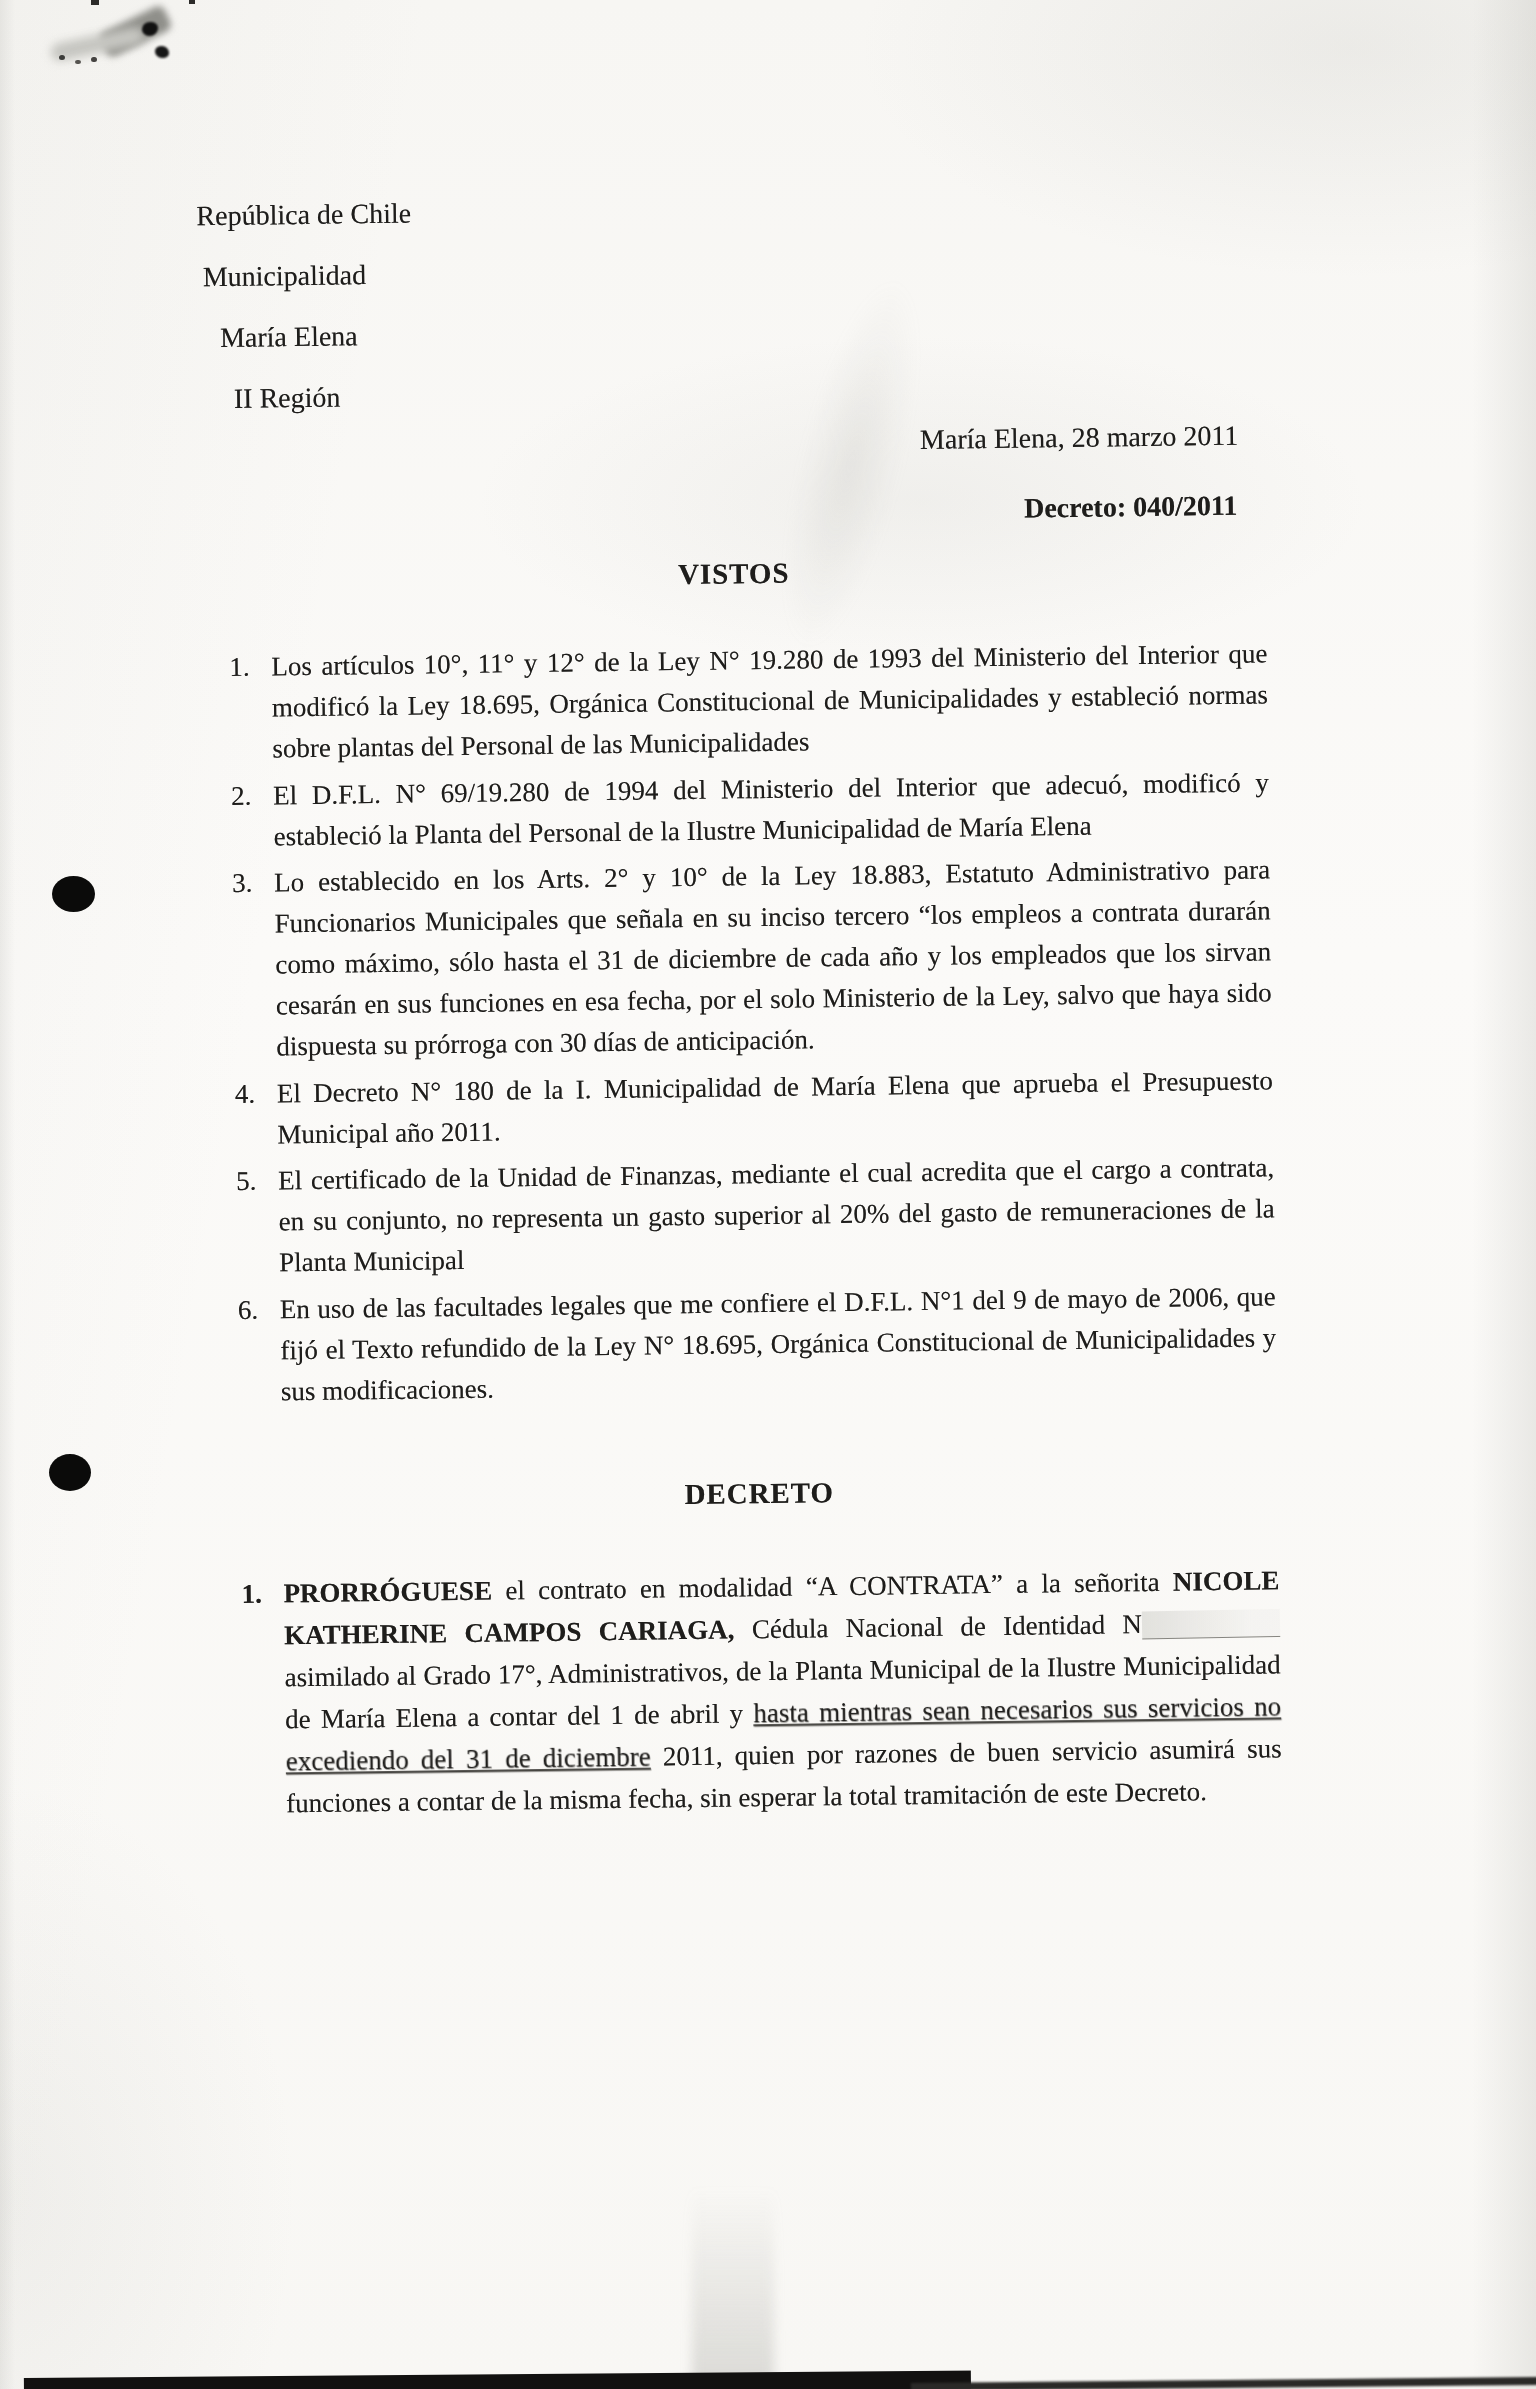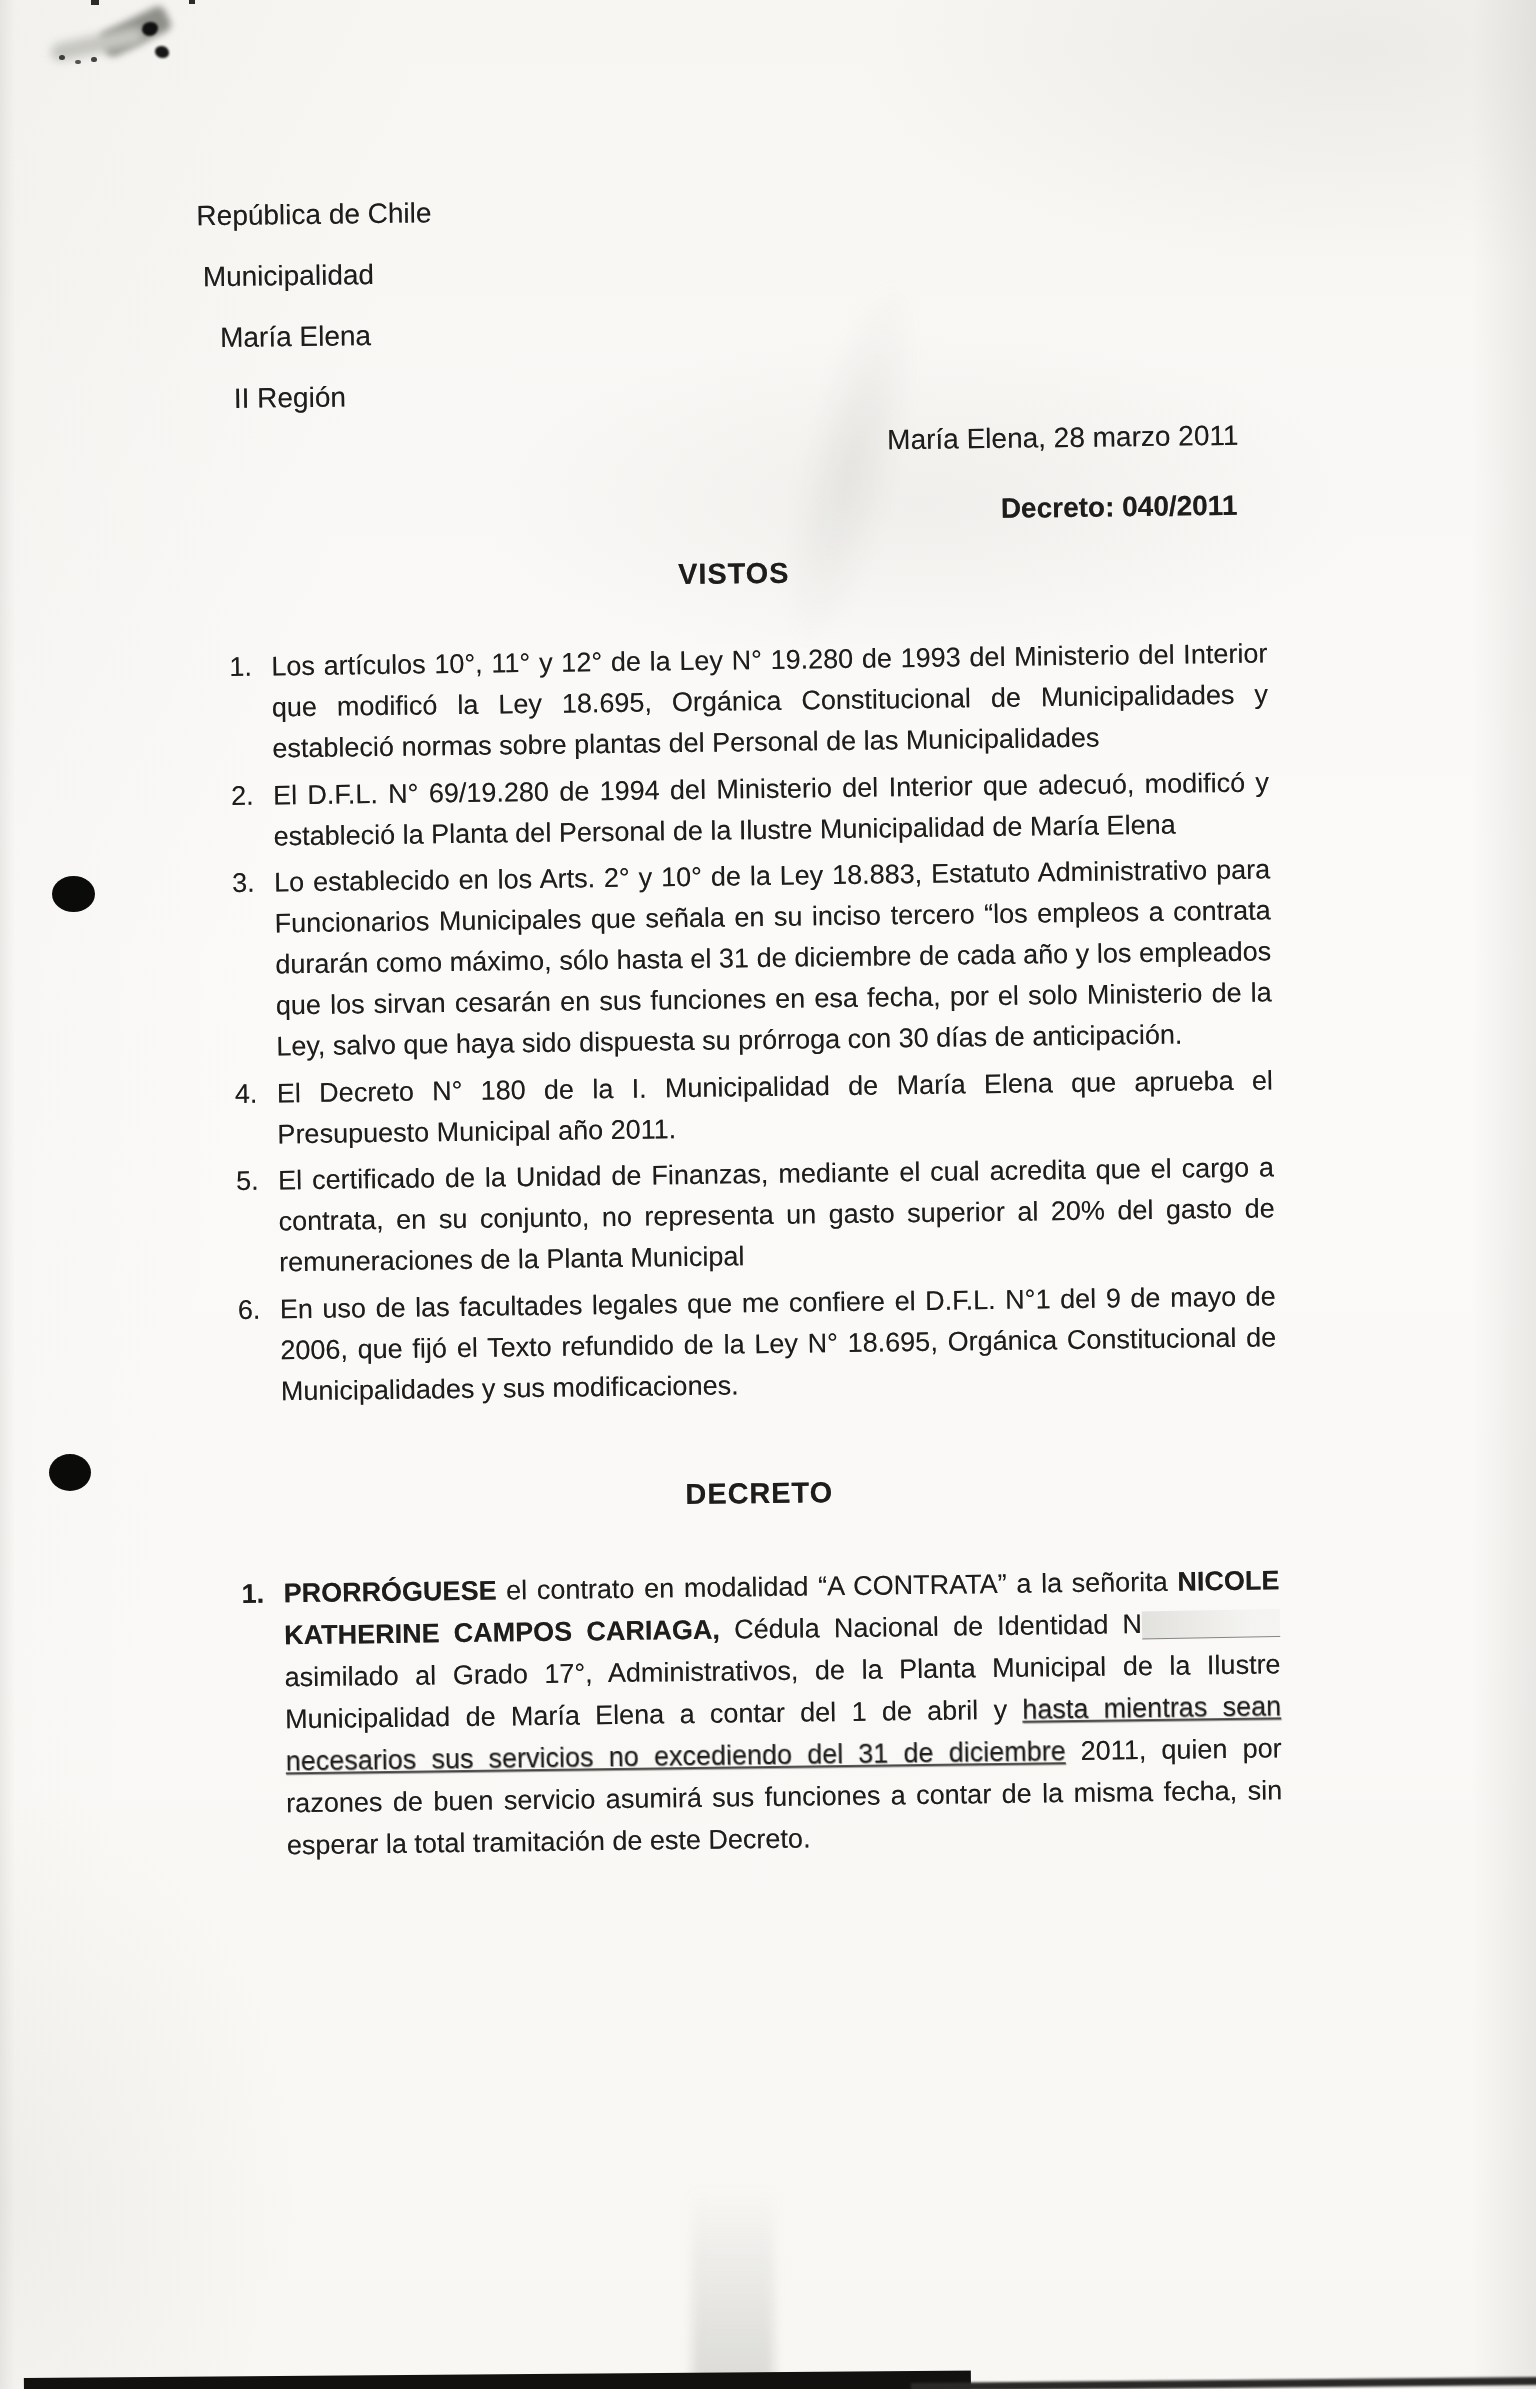--- a/index.html
+++ b/index.html
@@ -2,21 +2,21 @@
 <html style="font-size:14.6px"><head>
 <meta charset="utf-8">
 <style>
   html,body{margin:0;padding:0;background:#d9d9d6;}
   .page{
     position:relative;
     width:1536px;height:2389px;
     margin:0 auto;
     overflow:hidden;
     color:#1e1d1b;
-    font-family:Liberation Sans, sans-serif;
+    font-family:Liberation Serif, serif;
     background:
       radial-gradient(ellipse 820px 382px at 88% 2%, rgba(188,188,182,.20), transparent 60%),
       radial-gradient(ellipse 637px 237px at 60% 21%, rgba(182,182,176,.14), transparent 70%),
       radial-gradient(ellipse 455px 637px at 0% 92%, rgba(185,185,180,.16), transparent 65%),
       linear-gradient(100deg, rgba(198,198,192,.10), transparent 22%),
       linear-gradient(0deg,#f8f7f4,#fbfaf8 60%,#f7f6f3);
   }
   .scan-text{position:absolute;left:0;top:0;width:1536px;height:2389px;
     transform:rotate(-0.75deg);transform-origin:765px 1093px;}
   .soft{ text-shadow:0 0 0.6px rgba(35,35,32,.55); }

